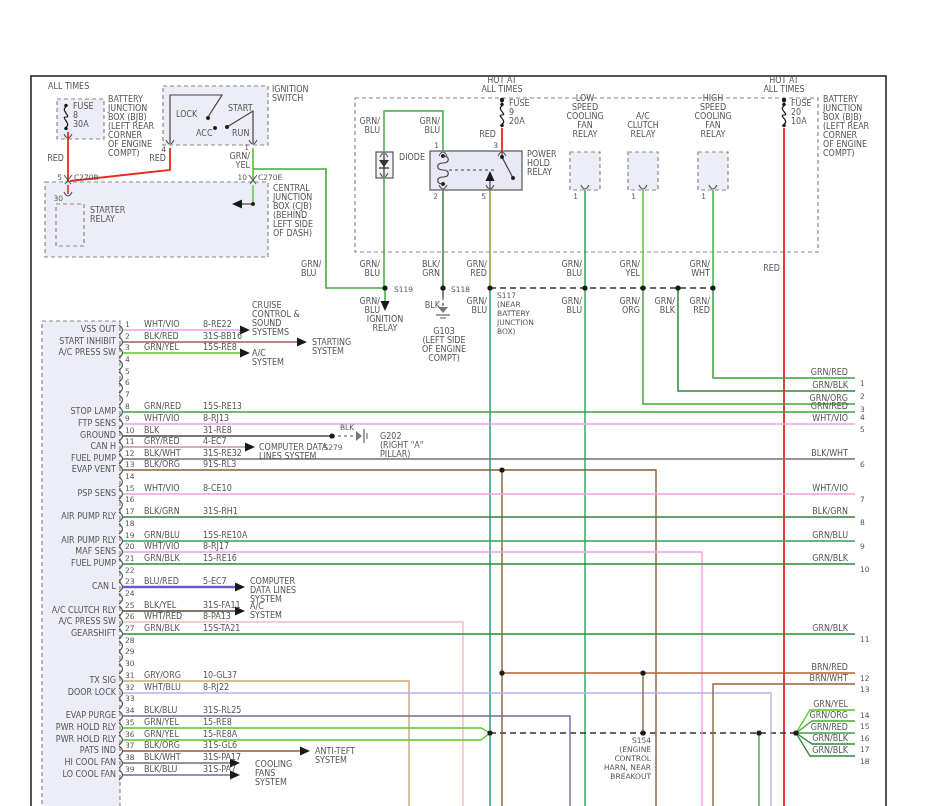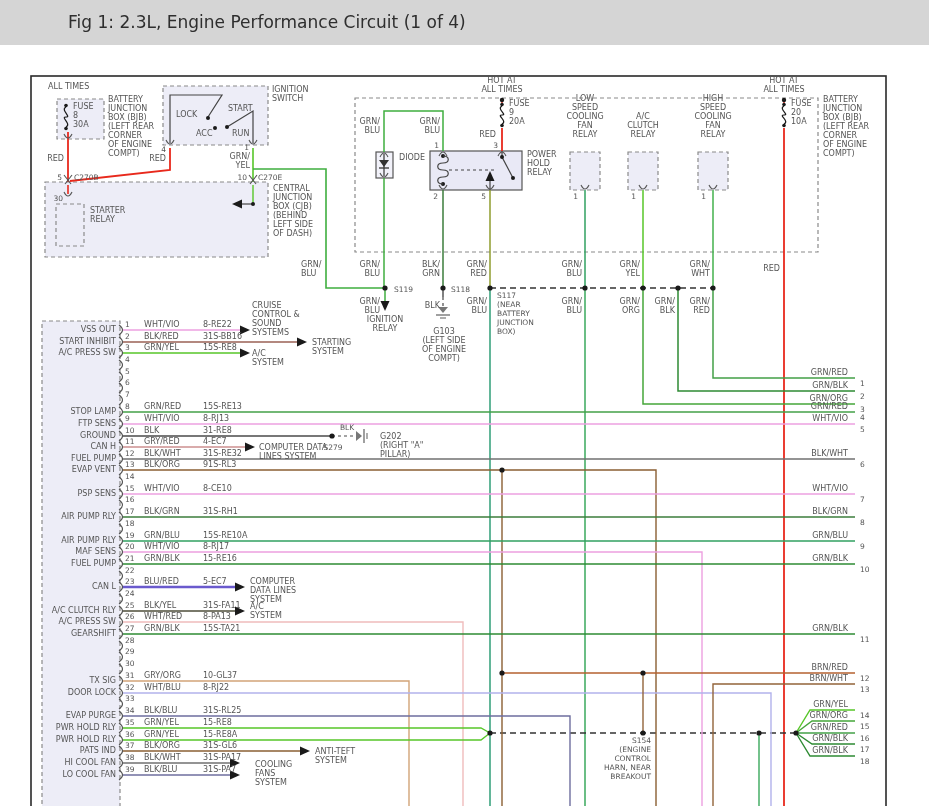--- a/index.html
+++ b/index.html
@@ -509,16 +509,13 @@
       <text x="860" y="718" font-size="7.5" text-anchor="start">14</text>
       <text x="848" y="718" font-size="8" text-anchor="end">GRN/ORG</text>
       <text x="860" y="729" font-size="7.5" text-anchor="start">15</text>
       <text x="848" y="730" font-size="8" text-anchor="end">GRN/RED</text>
       <text x="860" y="741" font-size="7.5" text-anchor="start">16</text>
       <text x="848" y="741" font-size="8" text-anchor="end">GRN/BLK</text>
       <text x="860" y="752" font-size="7.5" text-anchor="start">17</text>
       <text x="848" y="753" font-size="8" text-anchor="end">GRN/BLK</text>
       <text x="860" y="764" font-size="7.5" text-anchor="start">18</text>
     </svg>
-  <div id="titlebar">
-    <span>Fig 1: 2.3L, Engine Performance Circuit (1 of 4)</span>
-  </div>
 </div>
 
 </body></html>

